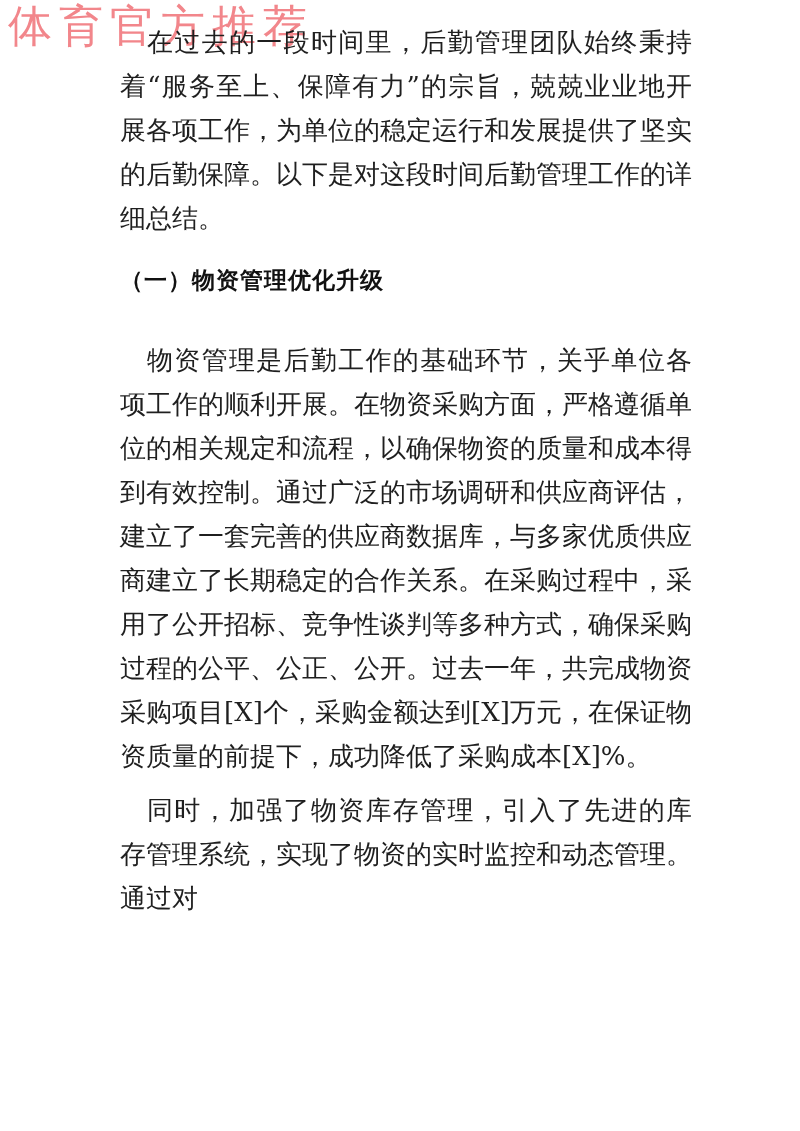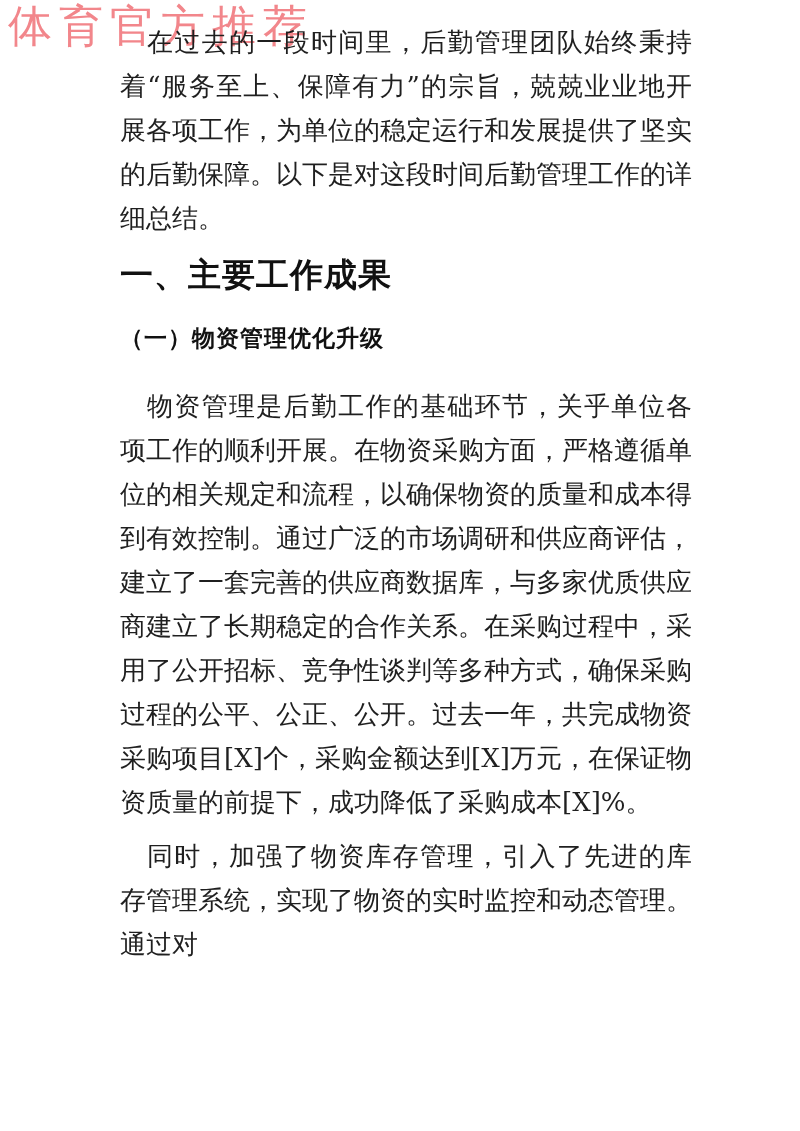--- a/index.html
+++ b/index.html
@@ -60,36 +60,35 @@
     color: #111111;
   }
   .h3 {
     margin: 22px 0 0 0;
     font-size: 23px;
     line-height: 36px;
     font-weight: 700;
     letter-spacing: 1px;
     color: #111111;
   }
-  .p1 { margin-top: 28px; }
+  .p1 { margin-top: 40px; }
   .p2 { margin-top: 10px; }
 </style>
 </head>
 <body>
 
 <div class="page">
 
   <div class="watermark" style="color: rgb(242, 134, 139);">体育官方推荐</div>
 
   <div class="content">
 
 
     <p class="body intro">在过去的一段时间里，后勤管理团队始终秉持着“服务至上、保障有力”的宗旨，兢兢业业地开展各项工作，为单位的稳定运行和发展提供了坚实的后勤保障。以下是对这段时间后勤管理工作的详细总结。</p>
 
-    <h2 class="h2">一、主要工作成果</h2>
 
     <h3 class="h3">（一）物资管理优化升级</h3>
 
     <p class="body p1">物资管理是后勤工作的基础环节，关乎单位各项工作的顺利开展。在物资采购方面，严格遵循单位的相关规定和流程，以确保物资的质量和成本得到有效控制。通过广泛的市场调研和供应商评估，建立了一套完善的供应商数据库，与多家优质供应商建立了长期稳定的合作关系。在采购过程中，采用了公开招标、竞争性谈判等多种方式，确保采购过程的公平、公正、公开。过去一年，共完成物资采购项目[X]个，采购金额达到[X]万元，在保证物资质量的前提下，成功降低了采购成本[X]%。</p>
 
     <p class="body p2">同时，加强了物资库存管理，引入了先进的库存管理系统，实现了物资的实时监控和动态管理。通过对</p>
 
   </div>
 </div>
 

